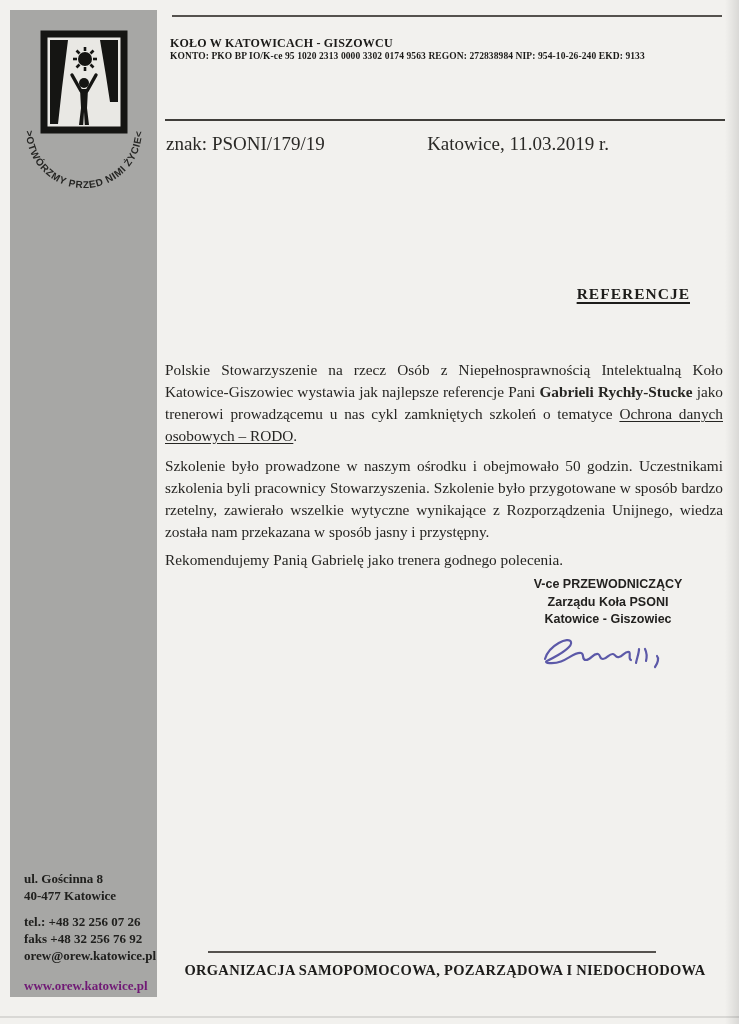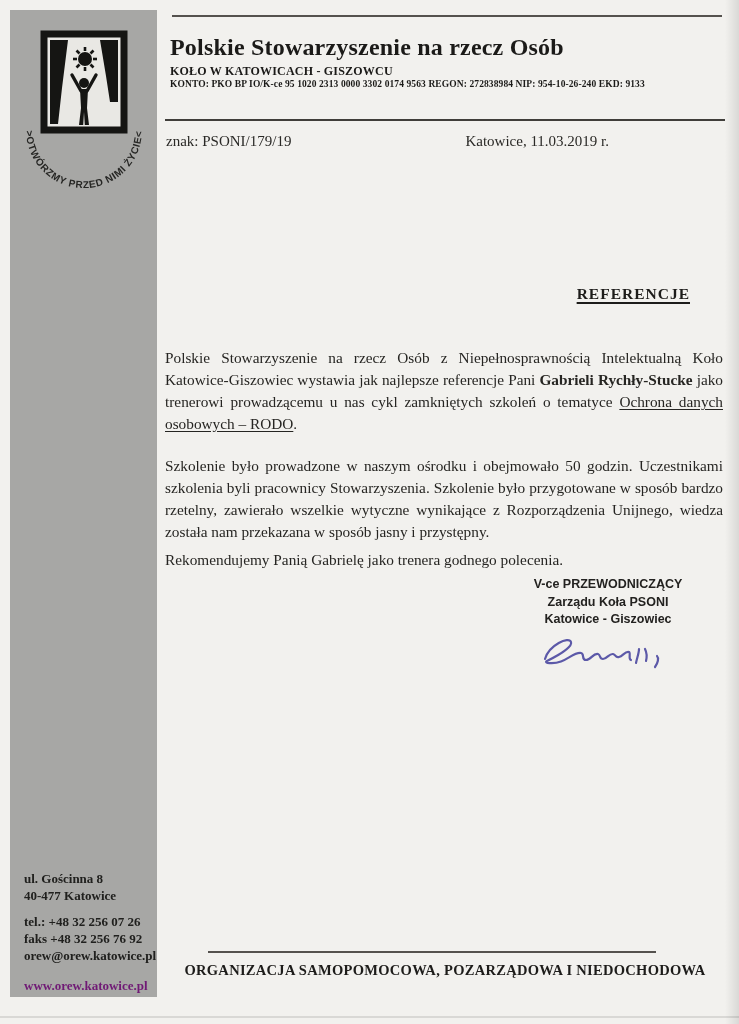--- a/index.html
+++ b/index.html
@@ -27,31 +27,31 @@
   .website{position:absolute;left:14px;top:968px;font-weight:bold;font-size:13px;color:#701a75;}
 
   
   .header-block{position:absolute;left:170px;top:33px;width:556px;}
   .org-line{font-size:24px;font-weight:bold;line-height:28px;color:#1b1a18;letter-spacing:0.2px;white-space:nowrap;}
   .branch{font-size:12px;font-weight:bold;margin-top:3px;color:#1b1a18;letter-spacing:0.2px;}
   .bank{font-size:9.5px;font-weight:bold;margin-top:0;color:#1b1a18;white-space:nowrap;letter-spacing:0.1px;}
   .header-rule{position:absolute;left:165px;top:119px;width:560px;height:2px;background:#403e3a;}
 
   
-  .ref-row{position:absolute;left:166px;top:133px;width:558px;display:flex;justify-content:space-between;font-size:15px;}
+  .ref-row{position:absolute;left:166px;top:133px;width:558px;display:flex;justify-content:space-between;font-size:19px;}
   .ref-row .date{padding-right:115px;}
 
   
   .title-wrap{position:absolute;left:165px;top:285px;width:560px;text-align:right;}
   .title{display:inline-block;transform:translateX(-35px);font-size:15.5px;font-weight:bold;letter-spacing:1px;
     text-decoration:underline;text-decoration-thickness:2px;text-underline-offset:3px;color:#1d1c1a;}
 
   
   .para{position:absolute;left:165px;width:558px;font-size:15.3px;line-height:22px;text-align:justify;color:#262522;}
-  .p1{top:332px;}
+  .p1{top:344px;}
   .p2{top:440px;}
   .p3{top:534px;text-align:left;}
   .bold{font-weight:bold;}
   .ul{text-decoration:underline;text-underline-offset:2px;}
 
   
   .signature{position:absolute;left:500px;top:576px;width:216px;text-align:center;
     font-family:"Liberation Sans", sans-serif;font-size:12.5px;font-weight:bold;line-height:17.5px;color:#232220;}
   .sig-scribble{margin-top:1px;}
 
@@ -114,21 +114,20 @@
       <div>40-477 Katowice</div>
       <div class="gap"></div>
       <div>tel.: +48 32 256 07 26</div>
       <div>faks +48 32 256 76 92</div>
       <div>orew@orew.katowice.pl</div>
     </div>
     <div class="website">www.orew.katowice.pl</div>
   </div>
 
   <div class="header-block">
-    <div class="org-line">Polskie Stowarzyszenie na rzecz Osób</div>
     <div class="branch">KOŁO W KATOWICACH - GISZOWCU</div>
     <div class="bank">KONTO: PKO BP IO/K-ce 95 1020 2313 0000 3302 0174 9563  REGON: 272838984 NIP: 954-10-26-240  EKD: 9133</div>
   </div>
   <div class="header-rule"></div>
 
   <div class="ref-row">
     <span class="znak">znak: PSONI/179/19</span>
     <span class="date">Katowice, 11.03.2019 r.</span>
   </div>
 

